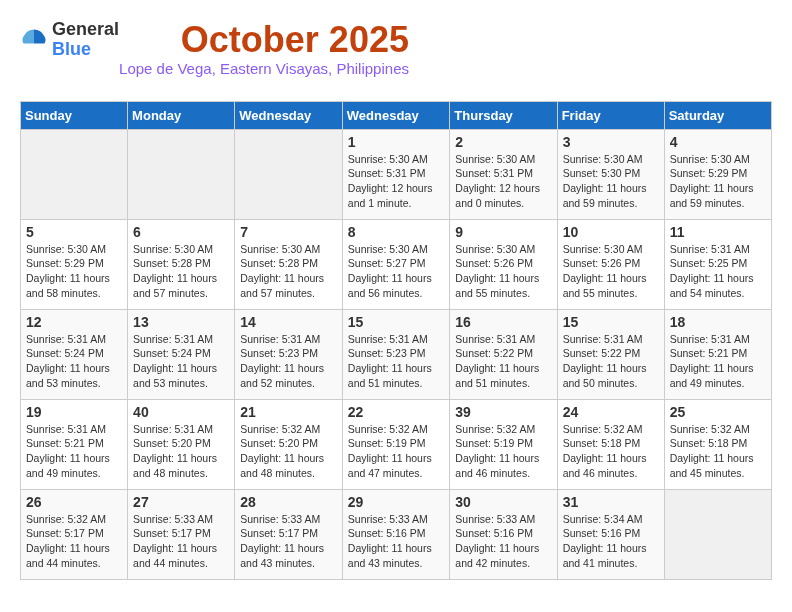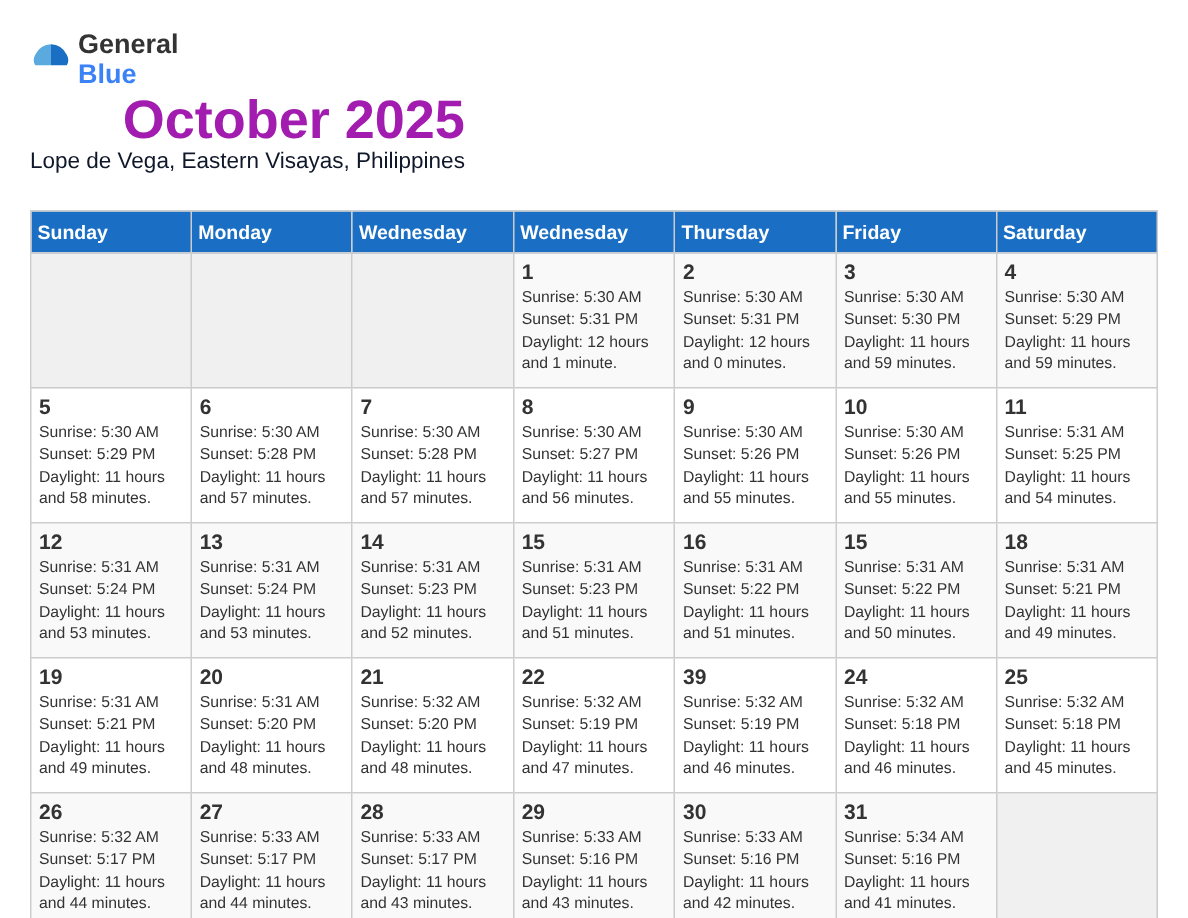--- a/index.html
+++ b/index.html
@@ -7,21 +7,20 @@
       font-family: Arial, sans-serif;
       background: #fff;
       width: 792px;
       min-height: 612px;
       padding: 20px;
     }
     .header {
       display: flex;
       align-items: flex-start;
       margin-bottom: 10px;
-      flex-direction: column;
     }
     .logo {
       display: flex;
       align-items: center;
       gap: 4px;
     }
     .logo-text {
       font-size: 18px;
       font-weight: bold;
       line-height: 1.1;
@@ -31,26 +30,26 @@
     .logo-icon {
       width: 28px;
       height: 28px;
     }
     .title-block {
       text-align: right;
     }
     .month-title {
       font-size: 36px;
       font-weight: bold;
-      color: #a21caf;
+      color: #c2410c;
       line-height: 1.1;
     }
     .location {
       font-size: 15px;
-      color: #0f172a;
+      color: #8b5cf6;
     }
     table {
       width: 100%;
       border-collapse: collapse;
       font-size: 11px;
       margin-top: 24px;
     }
     thead tr th {
       background-color: #1a6fc4;
       color: #fff;
@@ -259,21 +258,21 @@
       </tr>
       <tr>
         <td>
           <span class="day-num">19</span>
           <div class="day-info" style="white-space: pre-line;">Sunrise: 5:31 AM
 Sunset: 5:21 PM
 Daylight: 11 hours
 and 49 minutes.</div>
         </td>
         <td>
-          <span class="day-num">20</span>
+          <span class="day-num">40</span>
           <div class="day-info" style="white-space: pre-line;">Sunrise: 5:31 AM
 Sunset: 5:20 PM
 Daylight: 11 hours
 and 48 minutes.</div>
         </td>
         <td>
           <span class="day-num">21</span>
           <div class="day-info" style="white-space: pre-line;">Sunrise: 5:32 AM
 Sunset: 5:20 PM
 Daylight: 11 hours

